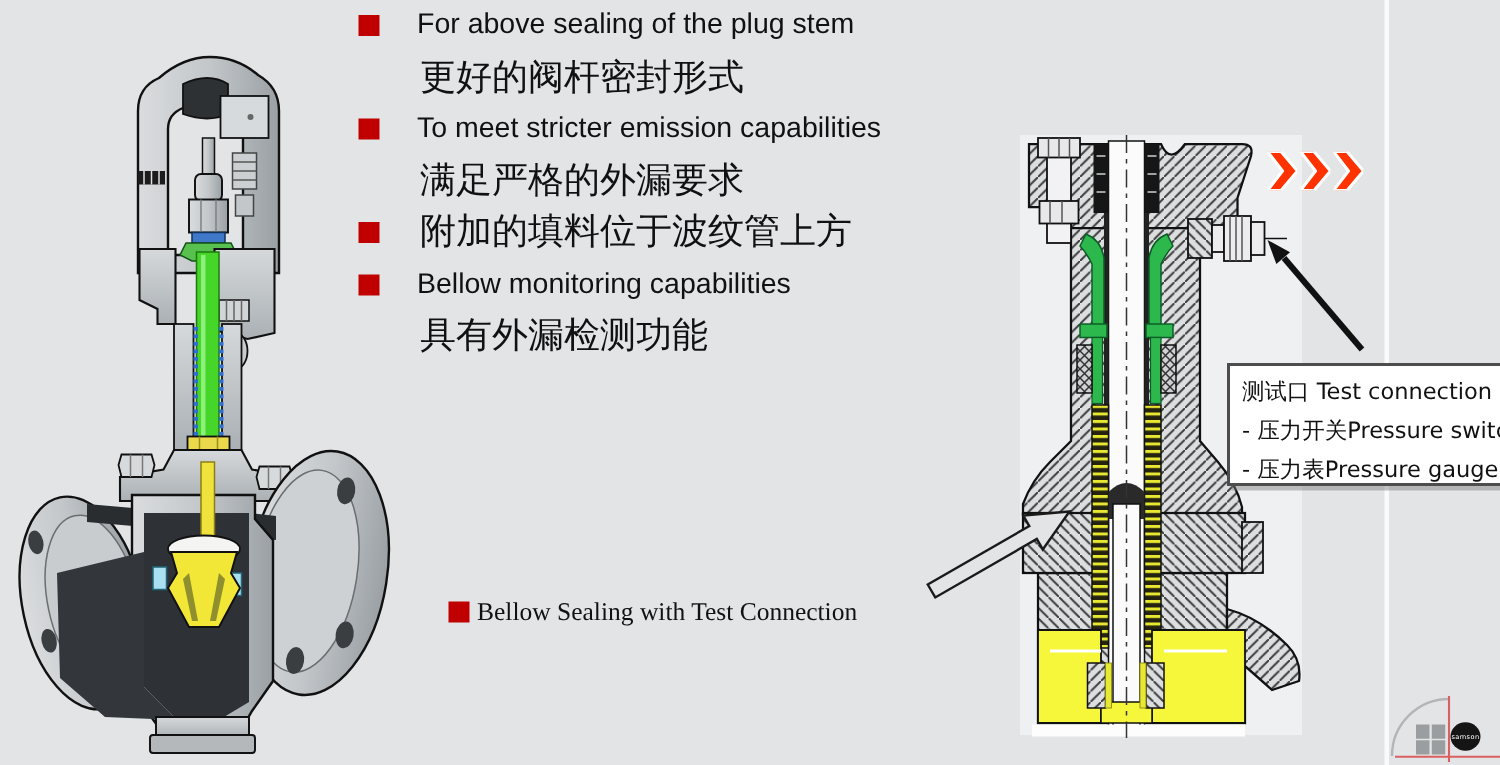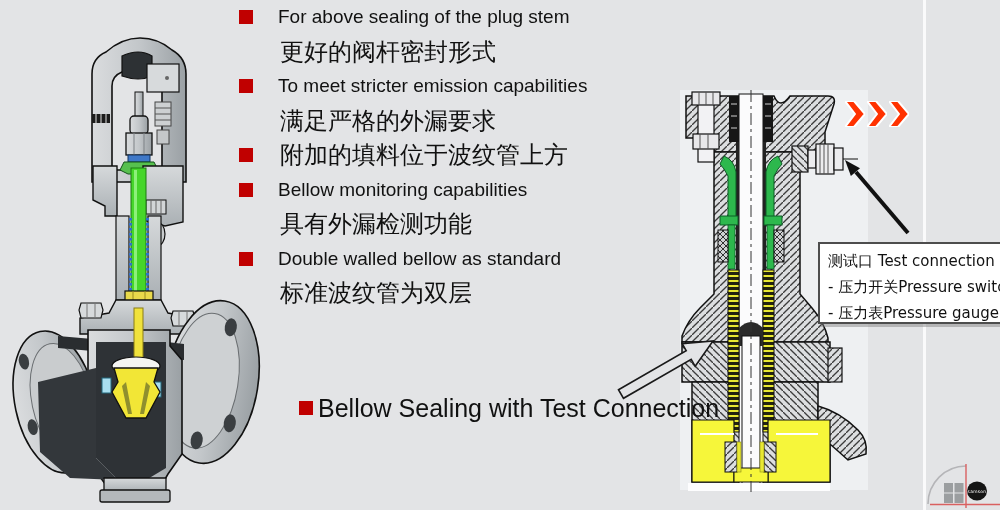--- a/index.html
+++ b/index.html
@@ -13,21 +13,21 @@
   
   .vguide{left:923px;top:0;width:3px;height:510px;background:rgba(252,252,253,.9);z-index:1;}
   
   .features{left:236px;top:0;width:450px;z-index:3;}
   .feat-item{position:relative;}
   .feat-en{position:relative;padding-left:42px;line-height:34.5px;font-size:19px;white-space:nowrap;}
   .feat-zh{padding-left:44px;line-height:34.5px;font-size:24px;white-space:nowrap;}
   .sq{position:absolute;left:3px;top:10px;width:14px;height:14px;background:#c00000;}
   
   .callout{left:299px;top:393px;width:420px;z-index:3;}
-  .callout .line{position:relative;padding-left:19px;line-height:30px;font-size:25px;white-space:nowrap;}
+  .callout .line{position:relative;padding-left:19px;line-height:30px;font-size:17px;white-space:nowrap;font-family:Liberation Serif, serif;}
   .callout .sq{left:0;top:8px;}
   
   .testbox{
     left:818px;top:242px;width:200px;height:82px;background:#fff;
     border:2px solid #4d4d4d;box-shadow:3px 3px 0 rgba(125,125,125,.45);
     padding:4px 8px;z-index:6;font-family:"DejaVu Sans",sans-serif;
     font-size:15px;line-height:26px;white-space:nowrap;box-sizing:border-box;
   }
   
   .chevrons{left:845px;top:101px;z-index:5;display:flex;gap:2px;}
@@ -249,24 +249,20 @@
     <div class="feat-zh">满足严格的外漏要求</div>
   </div>
   <div class="feat-item">
     <div class="feat-en"><span class="sq"></span></div>
     <div class="feat-zh">附加的填料位于波纹管上方</div>
   </div>
   <div class="feat-item">
     <div class="feat-en"><span class="sq"></span><span>Bellow monitoring capabilities</span></div>
     <div class="feat-zh">具有外漏检测功能</div>
   </div>
-  <div class="feat-item">
-    <div class="feat-en"><span class="sq"></span><span>Double walled bellow as standard</span></div>
-    <div class="feat-zh">标准波纹管为双层</div>
-  </div>
 </div>
 
 <div class="abs callout">
   <div class="line"><span class="sq"></span><span>Bellow Sealing with Test Connection</span></div>
 </div>
 
 <div class="abs testbox">
   <div>测试口 Test connection</div>
   <div>- 压力开关Pressure switch</div>
   <div>- 压力表Pressure gauge</div>

